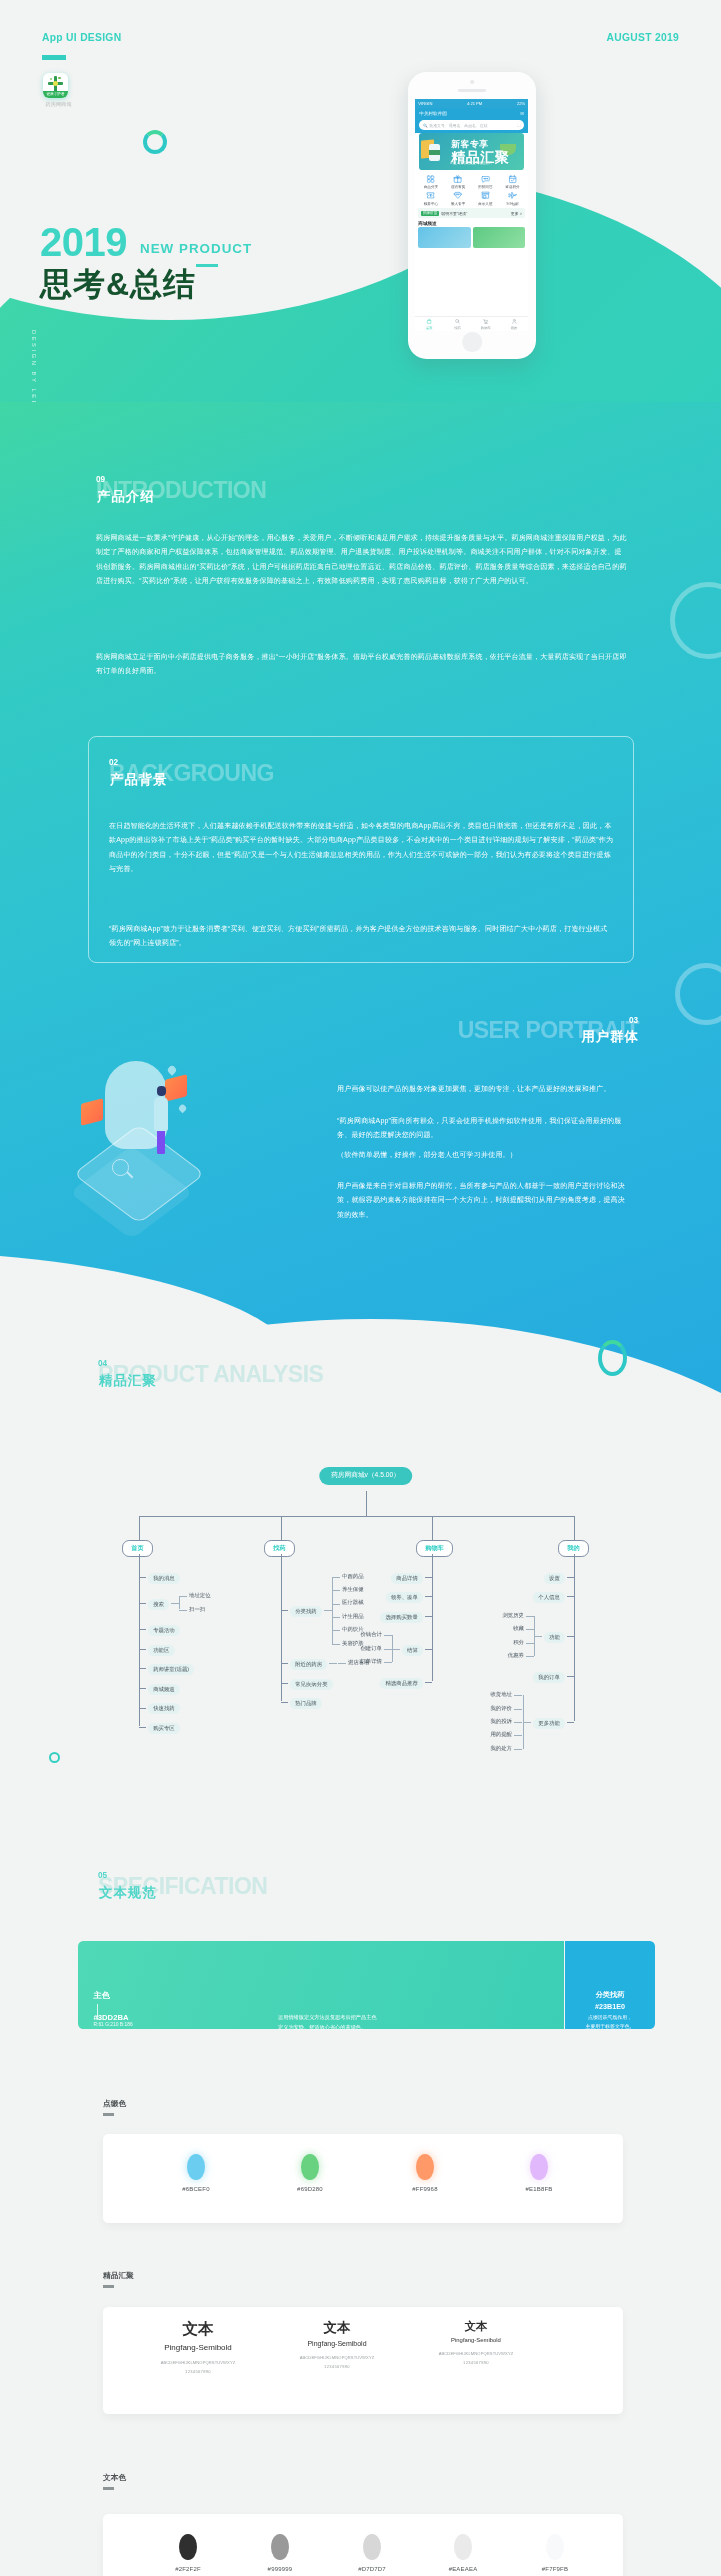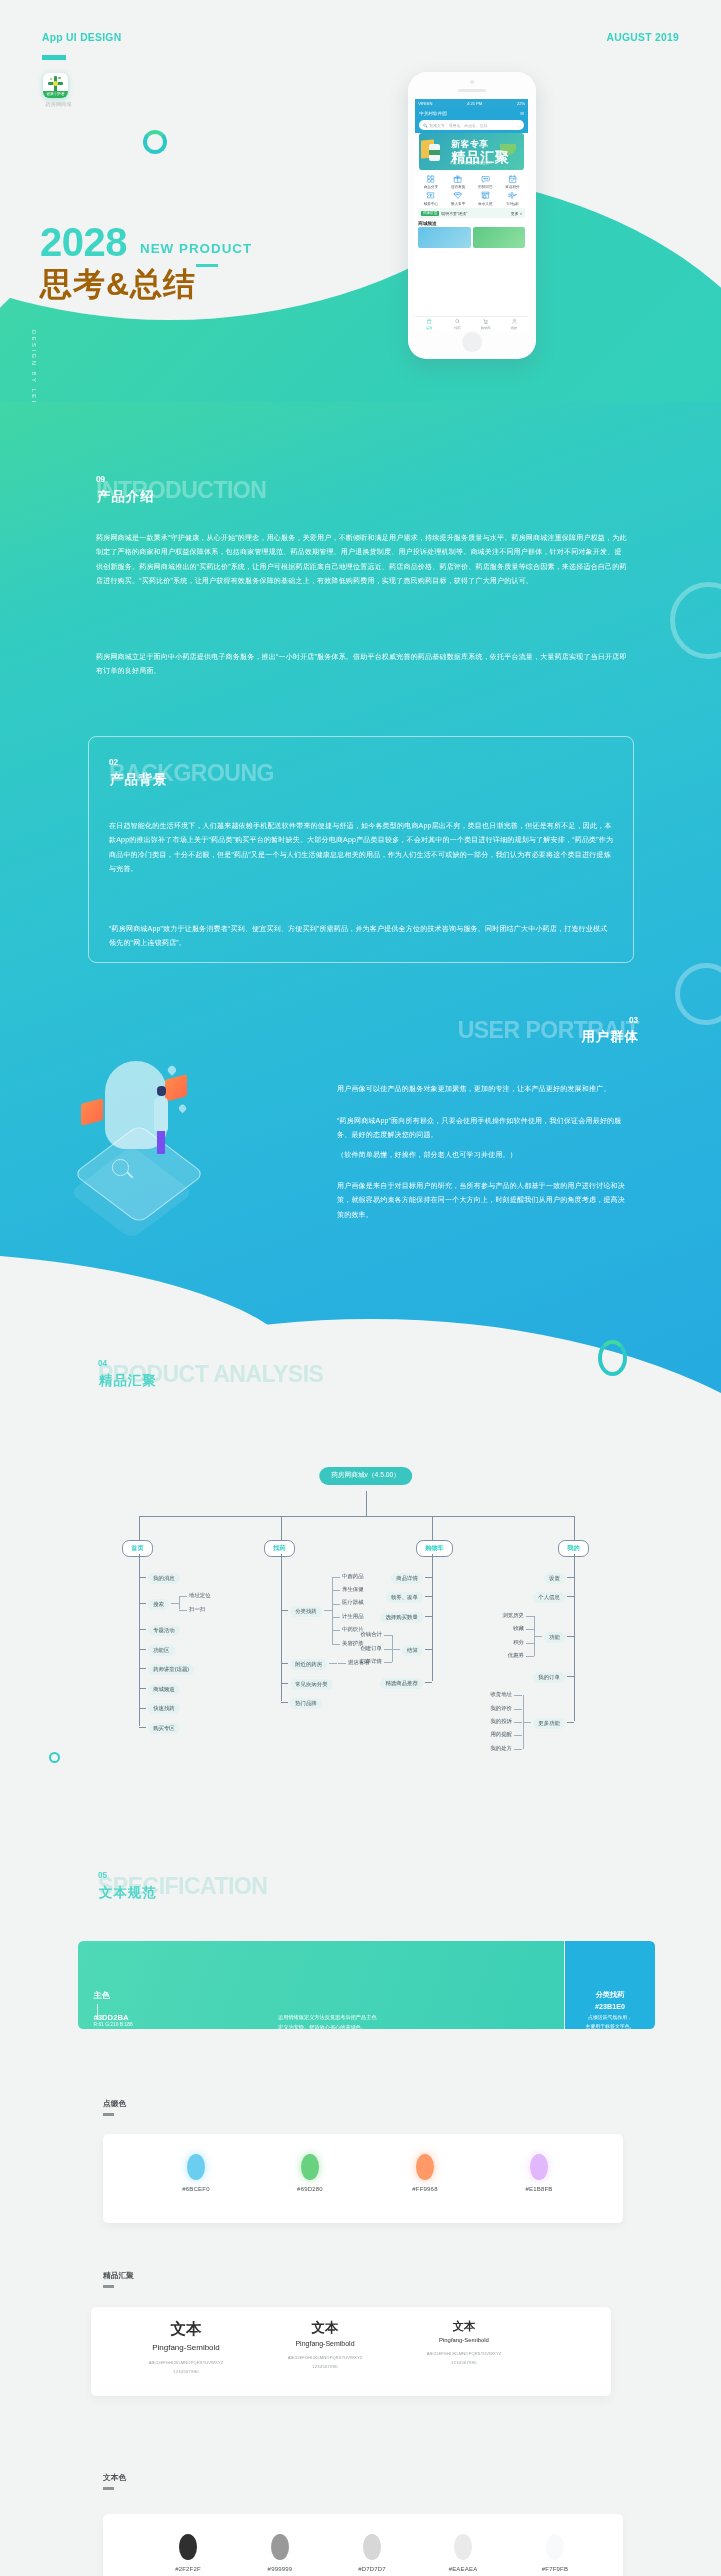--- a/index.html
+++ b/index.html
@@ -31,21 +31,21 @@
   .app-icon .cross-h { position:absolute; left:5.2px; top:8.8px; width:15px; height:3.6px; background:#2f9c52; border-radius:1px; }
   .app-icon .pill    { position:absolute; left:9.8px; top:8.2px; width:5.7px; height:4.6px; background:#e7e34a; border-radius:50%; }
   .app-icon .dot1    { position:absolute; left:15px; top:3.6px; width:2.6px; height:2.6px; background:#6dbd52; border-radius:50%; }
   .app-icon .dot2    { position:absolute; left:6.7px; top:5.2px; width:2.1px; height:2.1px; background:#8fcf6e; border-radius:50%; }
   .app-icon .foot    { position:absolute; left:0; bottom:0; width:25px; height:7.2px; background:#2eb35c; }
   .app-icon .foot span { display:block; text-align:center; font-size:3.6px; line-height:7.2px; color:#fff; }
   .app-icon-name { position:absolute; left:43px; top:101px; width:31px; text-align:center; font-size:5.2px; color:#b8bcbd; }
   .hero-year { position:absolute; left:40px; top:222px; font-size:40px; font-weight:700; color:#3fd5c4; letter-spacing:-0.5px; line-height:1; }
   .hero-newdesign { position:absolute; left:140px; top:241px; font-size:13.4px; font-weight:700; color:#3fd5c4; letter-spacing:1px; }
   .hero-newdash { position:absolute; left:196px; top:264px; width:21.6px; height:2.6px; background:#3fd5c4; }
-  .hero-cn { position:absolute; left:40px; top:268px; font-size:32px; font-weight:700; color:#a16207; letter-spacing:1px; line-height:1; }
+  .hero-cn { position:absolute; left:40px; top:268px; font-size:32px; font-weight:700; color:#14532d; letter-spacing:1px; line-height:1; }
   .hero-vert { position:absolute; left:31px; top:330px; font-size:5.7px; letter-spacing:2.6px; color:rgba(255,255,255,.78);
                writing-mode:vertical-rl; }
   .hero-ring { position:absolute; left:143px; top:130px; width:24px; height:24px; border-radius:50%;
                border:4.6px solid #2ec9c6; border-top-color:#41d89f; }
   
   .phone { position:absolute; left:408px; top:72px; width:128px; height:287px; background:#fdfdfd;
            border-radius:18.5px; box-shadow:0 8.2px 19.6px rgba(80,120,120,.22); }
   .phone .speaker { position:absolute; left:50%; transform:translateX(-50%); top:16.5px; width:28px; height:3.1px; background:#e7e9ea; border-radius:1.5px; }
   .phone .cam { position:absolute; left:50%; transform:translateX(-50%); top:8.2px; width:3.6px; height:3.6px; background:#e7e9ea; border-radius:50%; }
   .phone .home { position:absolute; left:50%; transform:translateX(-50%); bottom:7.2px; width:19.6px; height:19.6px; background:#eef0f1; border-radius:50%; }
@@ -187,21 +187,21 @@
     <div class="dot1"></div>
     <div class="dot2"></div>
     <div class="foot">
         <span>健康守护者</span>
       </div>
   </div>
   <div class="app-icon-name">药房网商城</div>
 
   <div class="hero-ring"></div>
 
-  <div class="hero-year">2028</div>
+  <div class="hero-year">2019</div>
   <div class="hero-newdesign">NEW PRODUCT</div>
   <div class="hero-newdash"></div>
   <div class="hero-cn">思考&amp;总结</div>
   <div class="hero-vert">DESIGN BY LEE</div>
 
   <div class="phone">
     <div class="cam"></div>
     <div class="speaker"></div>
     <div class="home"></div>
     <div class="screen">
@@ -534,21 +534,21 @@
       <div class="hx">#FF9968</div>
     </div>
     <div class="swatch" style="left: 405px; top: 19.6px; width: 62px;">
       <div class="dot" style="background:#E1B8FB; box-shadow:0 0 8.2px #E1B8FB88"></div>
       <div class="hx">#E1B8FB</div>
     </div>
   </div>
 
 <div class="sub-label" style="left:103px; top:2271px;">精品汇聚</div>
 <div class="sub-dash" style="left:103px; top:2285px;"></div>
-<div class="card" style="left:91px; top:2307px; width:520px; height:89px;" id="typo-card">
+<div class="card" style="left:103px; top:2307px; width:520px; height:107px;" id="typo-card">
     <div class="typ" style="left: 36px; top: 12.4px;">
       <div class="t-cn" style="font-size:15.5px">文本</div>
       <div class="t-nm" style="font-size:8px">Pingfang-Semibold</div>
       <div class="t-ab">ABCDEFGHIJKLMNOPQRSTUVWXYZ</div>
       <div class="t-no">1234567890</div>
     </div>
     <div class="typ" style="left: 175px; top: 12.4px;">
       <div class="t-cn" style="font-size:13.4px">文本</div>
       <div class="t-nm" style="font-size:7px">Pingfang-Semibold</div>
       <div class="t-ab">ABCDEFGHIJKLMNOPQRSTUVWXYZ</div>

